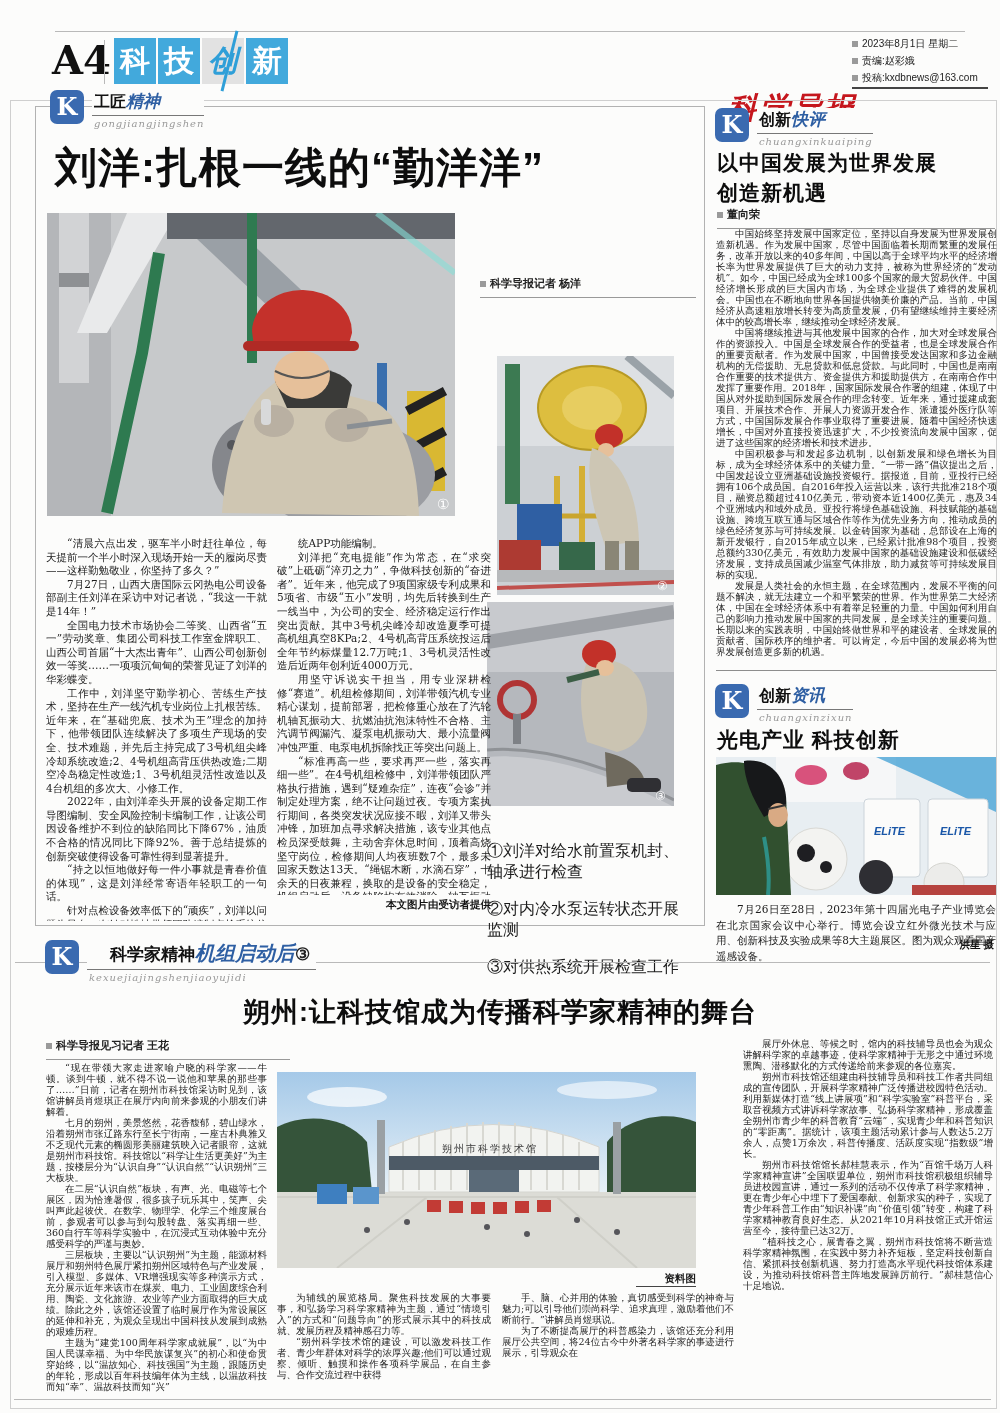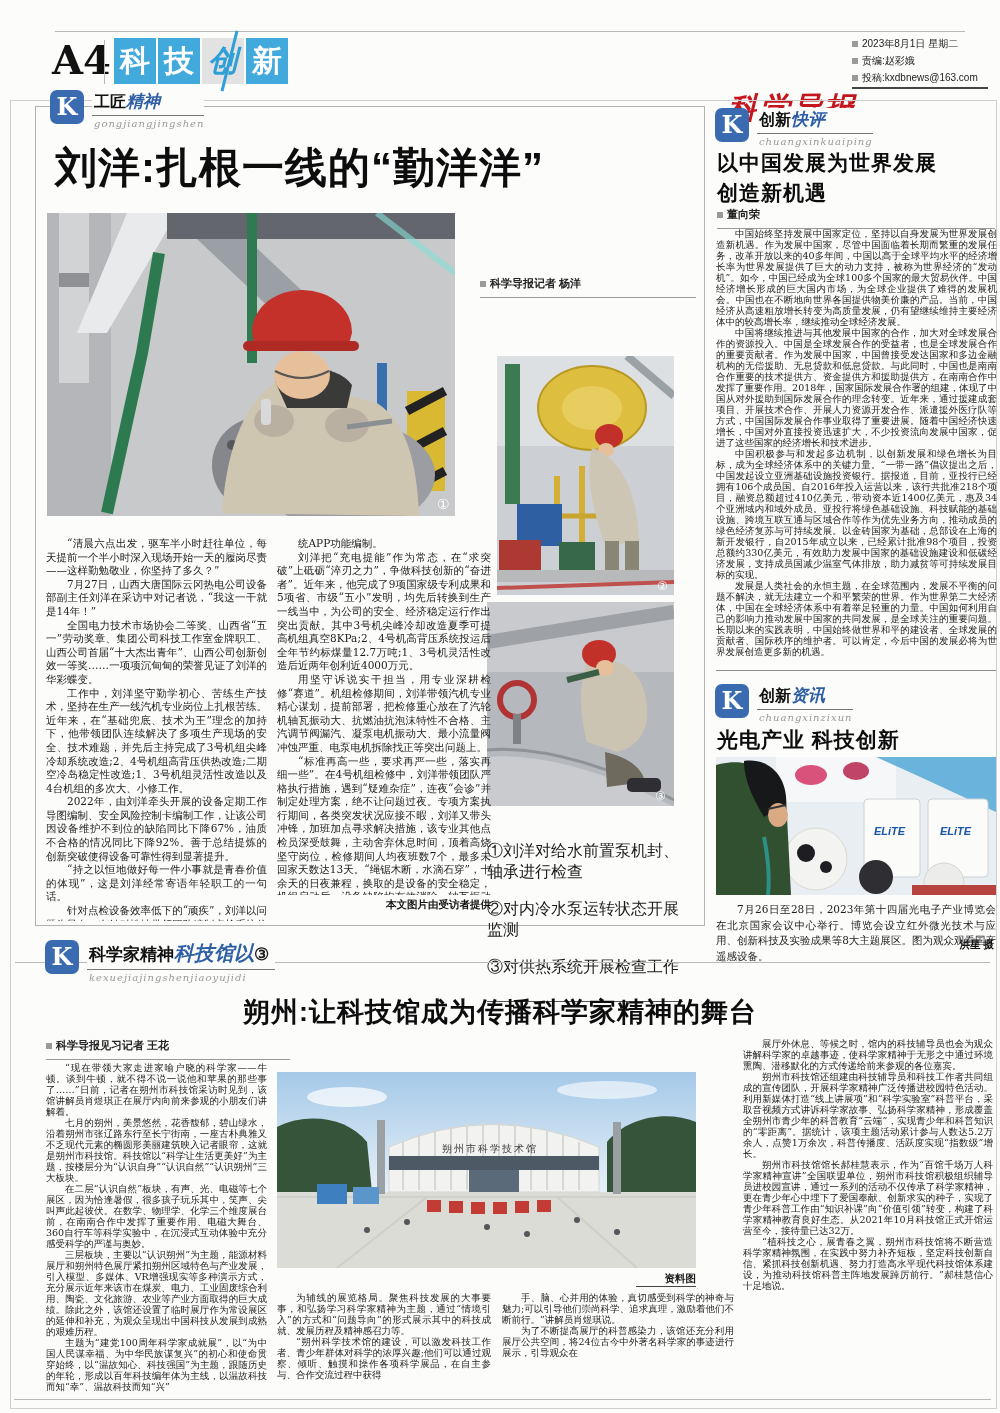--- a/index.html
+++ b/index.html
@@ -251,36 +251,36 @@
 
 <div class="abs photocap" style="left:716px;top:902px;width:280px;">
     <p>7月26日至28日，2023年第十四届光电子产业博览会在北京国家会议中心举行。博览会设立红外微光技术与应用、创新科技及实验成果等8大主题展区。图为观众观看国产遥感设备。</p>
   </div>
 <div class="abs credit" style="left:716px;top:938px;width:278px;">洪星 摄</div>
 
 <div class="abs hairline" style="left:15px;top:962px;width:975px;height:1px;"></div>
 <div class="abs badge" style="left:45px;top:940px;">
   <div class="k-tile">K</div>
   <div class="labwrap">
-    <div class="lab"><span class="main" style="font-size:17px;">科学家精神</span><span class="script" style="font-size:20px;">科技馆以</span><span class="num">③</span></div>
+    <div class="lab"><span class="main" style="font-size:17px;margin-left:21px;">科学家精神</span><span class="script" style="font-size:20px;">机组启动后</span><span class="num">③</span></div>
     <div class="pinyin">kexuejiajingshenjiaoyujidi</div>
   </div>
 </div>
 
 <div class="abs headline" style="left:45px;top:994px;width:910px;font-size:27px;text-align:center;">朔州:让科技馆成为传播科学家精神的舞台</div>
 
 <div class="abs byline" style="left:46px;top:1038px;width:244px;">
   <span class="sq"></span>
     <span>科学导报见习记者 王花</span>
 </div>
 
 <div class="abs col col-b" style="left:46px;top:1062px;width:221px;height:336px;">
     <p>“现在带领大家走进家喻户晓的科学家——牛顿。谈到牛顿，就不得不说一说他和苹果的那些事了……”日前，记者在朔州市科技馆采访时见到，该馆讲解员肖煜琪正在展厅内向前来参观的小朋友们讲解着。</p>
     <p>七月的朔州，美景悠然，花香馥郁，碧山绿水，沿着朔州市张辽路东行至长宁街南，一座古朴典雅又不乏现代元素的椭圆形美丽建筑映入记者眼帘，这就是朔州市科技馆。科技馆以“科学让生活更美好”为主题，按楼层分为“认识自身”“认识自然”“认识朔州”三大板块。</p>
-    <p>在二层“认识自然”板块，有声、光、电磁等七个展区，因为恰逢暑假，很多孩子玩乐其中，笑声、尖叫声此起彼伏。在数学、物理学、化学三个维度展台前，在南南合作中发挥了重要作用、电磁大舞台、360自行车等科学实验中，在沉浸式互动体验中充分感受科学的严谨与奥妙。</p>
+    <p>在二层“认识自然”板块，有声、光、电磁等七个展区，因为恰逢暑假，很多孩子玩乐其中，笑声、尖叫声此起彼伏。在数学、物理学、化学三个维度展台前，参观者可以参与到勾股转盘、落实再细一些、360自行车等科学实验中，在沉浸式互动体验中充分感受科学的严谨与奥妙。</p>
     <p>三层板块，主要以“认识朔州”为主题，能源材料展厅和朔州特色展厅紧扣朔州区域特色与产业发展，引入模型、多媒体、VR增强现实等多种演示方式，充分展示近年来该市在煤炭、电力、工业固废综合利用、陶瓷、文化旅游、农业等产业方面取得的巨大成绩。除此之外，该馆还设置了临时展厅作为常设展区的延伸和补充，为观众呈现出中国科技从发展到成熟的艰难历程。</p>
     <p>主题为“建党100周年科学家成就展”，以“为中国人民谋幸福、为中华民族谋复兴”的初心和使命贯穿始终，以“温故知心、科技强国”为主题，跟随历史的年轮，形成以百年科技编年体为主线，以温故科技而知“幸”、温故科技而知“兴”</p>
   </div>
 
 <div class="abs" style="left:277px;top:1072px;">
 <svg width="419" height="196" viewBox="0 0 419 196">
   <defs>
     <linearGradient id="sky" x1="0" y1="0" x2="0" y2="1">
       <stop offset="0" stop-color="#a5c9e8"></stop>
           <stop offset="1" stop-color="#e9f2f8"></stop>

